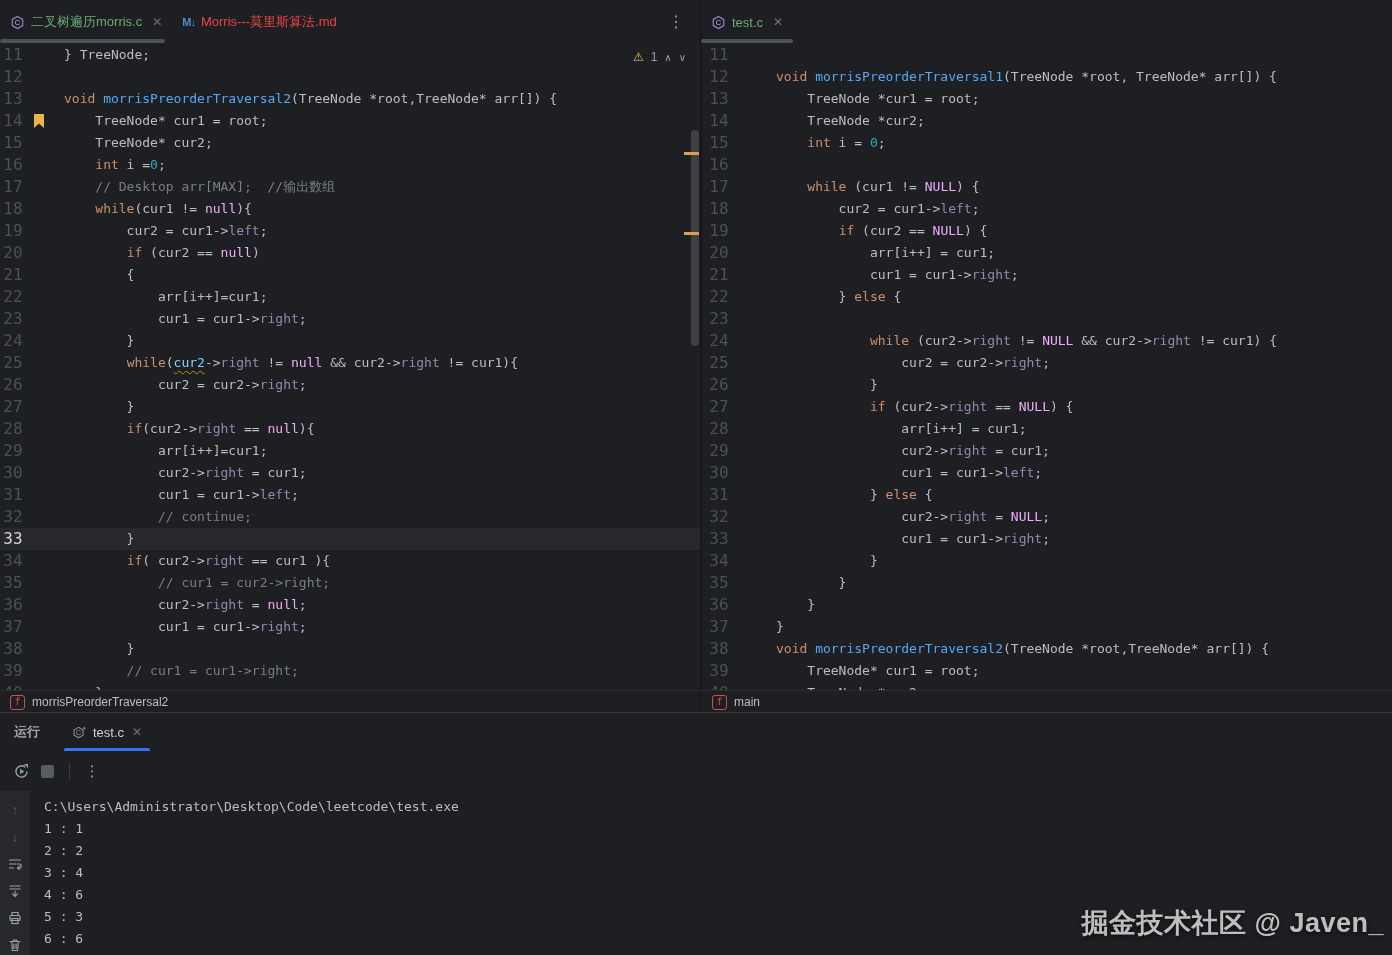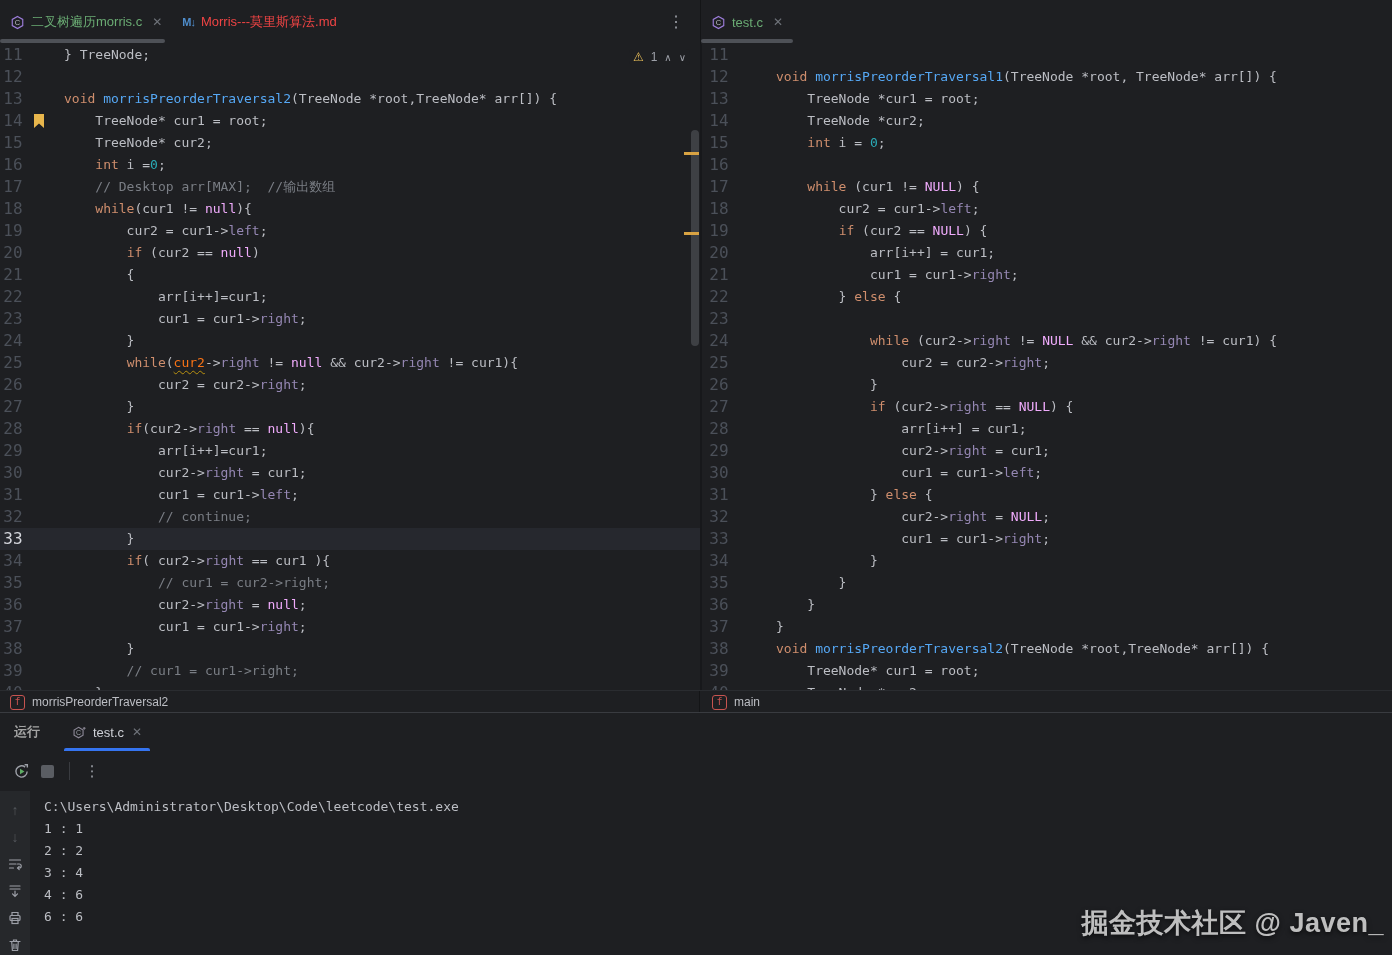--- a/index.html
+++ b/index.html
@@ -34,21 +34,21 @@
   .gut{flex:0 0 38px;position:relative;}
   .ed-right .gut{flex:0 0 40px;}
   .ct{margin:0;font:inherit;}
   .tk-p{color:#bcbec4;}
   .tk-kw{color:#cf8e6d;}
   .tk-fn{color:#56a8f5;}
   .tk-num{color:#2aacb8;}
   .tk-cmt{color:#7a7e85;}
   .tk-mac{color:#f0abfc;}
   .tk-fld{color:#9587b3;}
-  .tk-wu{color:#f97316;text-decoration-line:underline;text-decoration-style:wavy;
+  .tk-wu{color:#7dd3fc;text-decoration-line:underline;text-decoration-style:wavy;
          text-decoration-color:#b89010;text-decoration-thickness:1px;text-underline-offset:3px;}
   .bookmark{position:absolute;left:8px;top:4px;width:10px;height:14px;background:#e8b64c;
             clip-path:polygon(0 0,100% 0,100% 100%,50% 68%,0 100%);}
   .inspect{position:absolute;top:5px;right:10px;display:flex;align-items:center;gap:7px;
            color:#9da0a8;font-size:12px;background:#1e1f22;padding:1px 4px;border-radius:4px;}
   .warn-icon{color:#f2c55c;font-size:12px;}
   .chev{color:#9da0a8;font-size:10px;}
   .vscroll{position:absolute;right:1px;top:86px;width:8px;height:216px;background:rgba(160,164,172,.25);border-radius:4px;}
   .mark{position:absolute;right:1px;width:15px;height:3px;background:#d9a343;}
   .mark1{top:108px;}
@@ -265,18 +265,18 @@
               <rect x="3" y="5.5" width="10" height="5" rx="1"></rect>
               <rect x="5" y="8.5" width="6" height="5"></rect>
           </svg>
         </span>
         <span class="cg-icon">
           <svg width="16" height="16" viewBox="0 0 16 16" fill="none" stroke="#9da0a8" stroke-width="1.2" stroke-linecap="round">
             <path d="M3 4.5h10M6.5 4.5V3h3v1.5M4.7 4.5l.7 9h5.2l.7-9M6.9 7v4.5M9.1 7v4.5"></path>
           </svg>
         </span>
       </div>
-      <div class="console-out"><div class="cline">C:\Users\Administrator\Desktop\Code\leetcode\test.exe</div><div class="cline">1 : 1</div><div class="cline">2 : 2</div><div class="cline">3 : 4</div><div class="cline">4 : 6</div><div class="cline">6 : 6</div></div>
+      <div class="console-out"><div class="cline">C:\Users\Administrator\Desktop\Code\leetcode\test.exe</div><div class="cline">1 : 1</div><div class="cline">2 : 2</div><div class="cline">3 : 4</div><div class="cline">4 : 6</div><div class="cline">5 : 3</div><div class="cline">6 : 6</div></div>
     </div>
   </div>
 
   <div class="watermark">掘金技术社区 @ Javen_</div>
 </div>
 
 </body></html>

